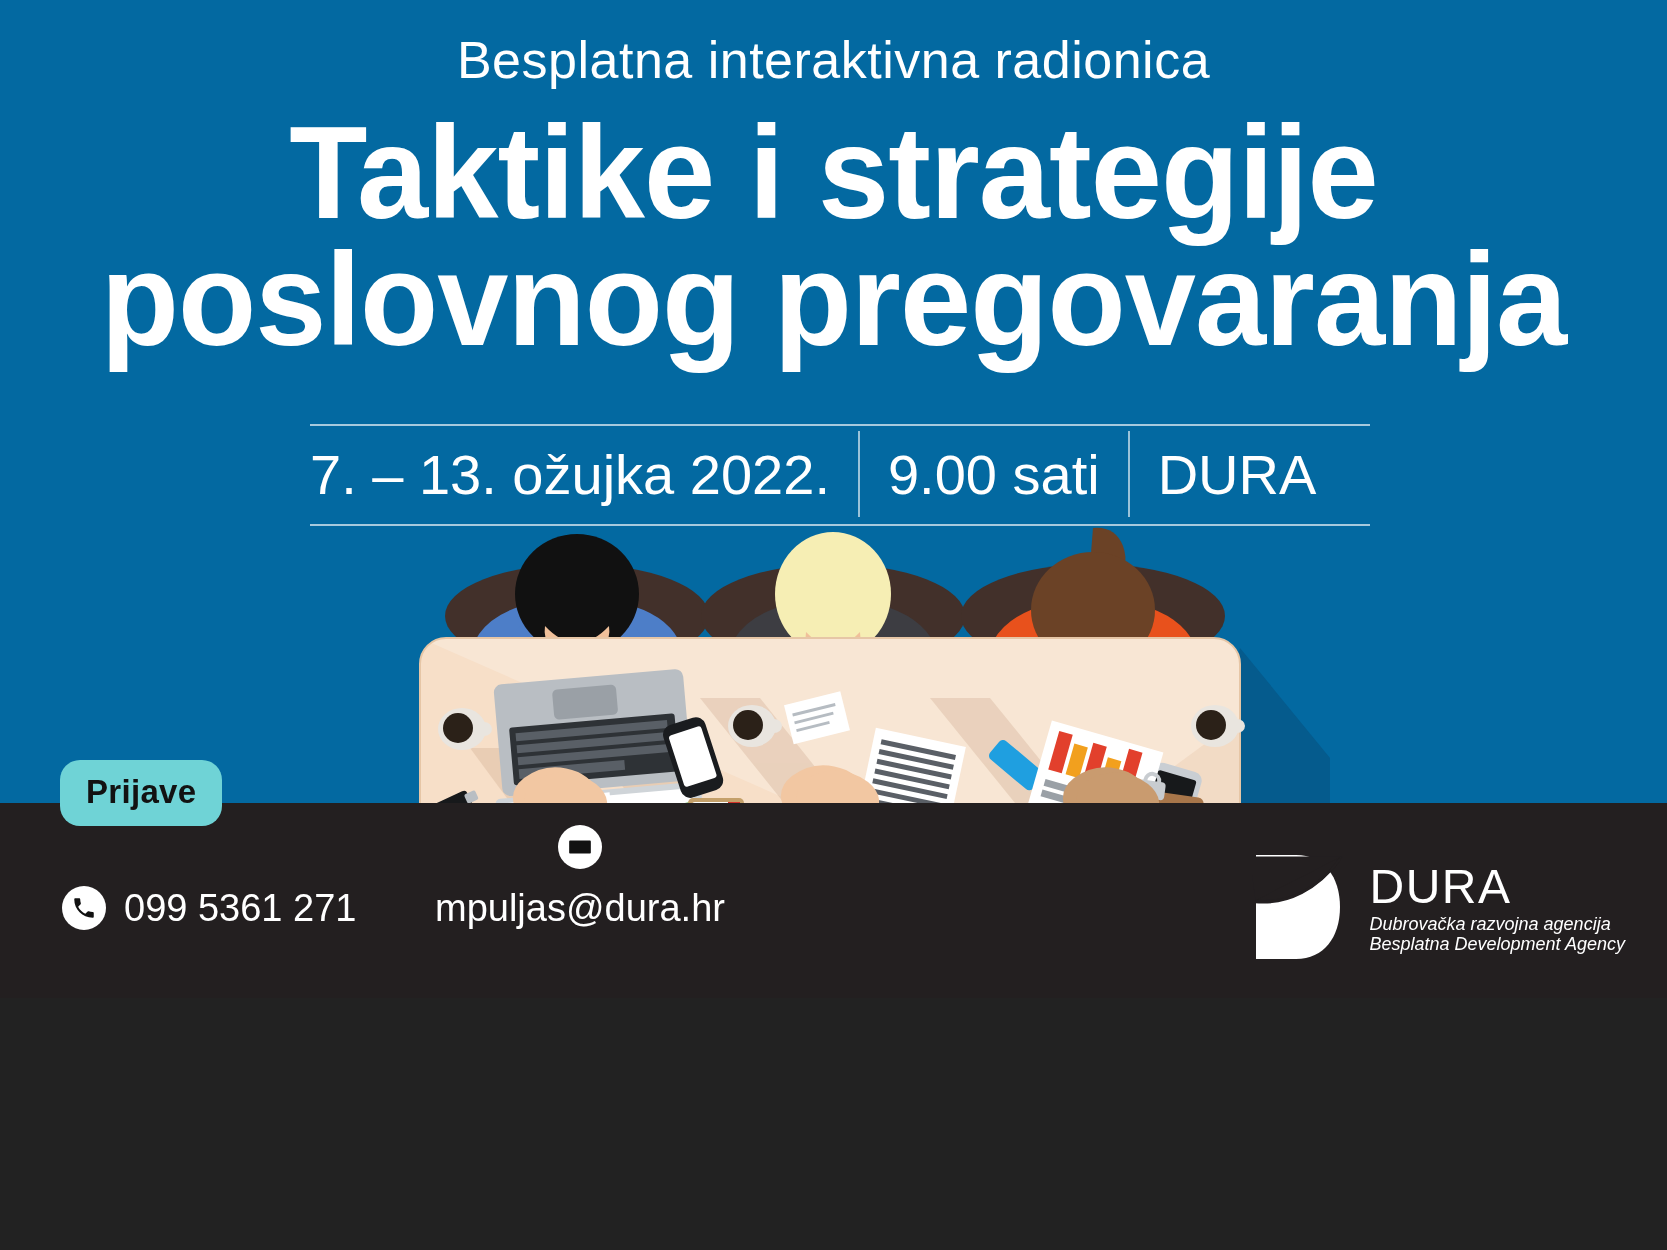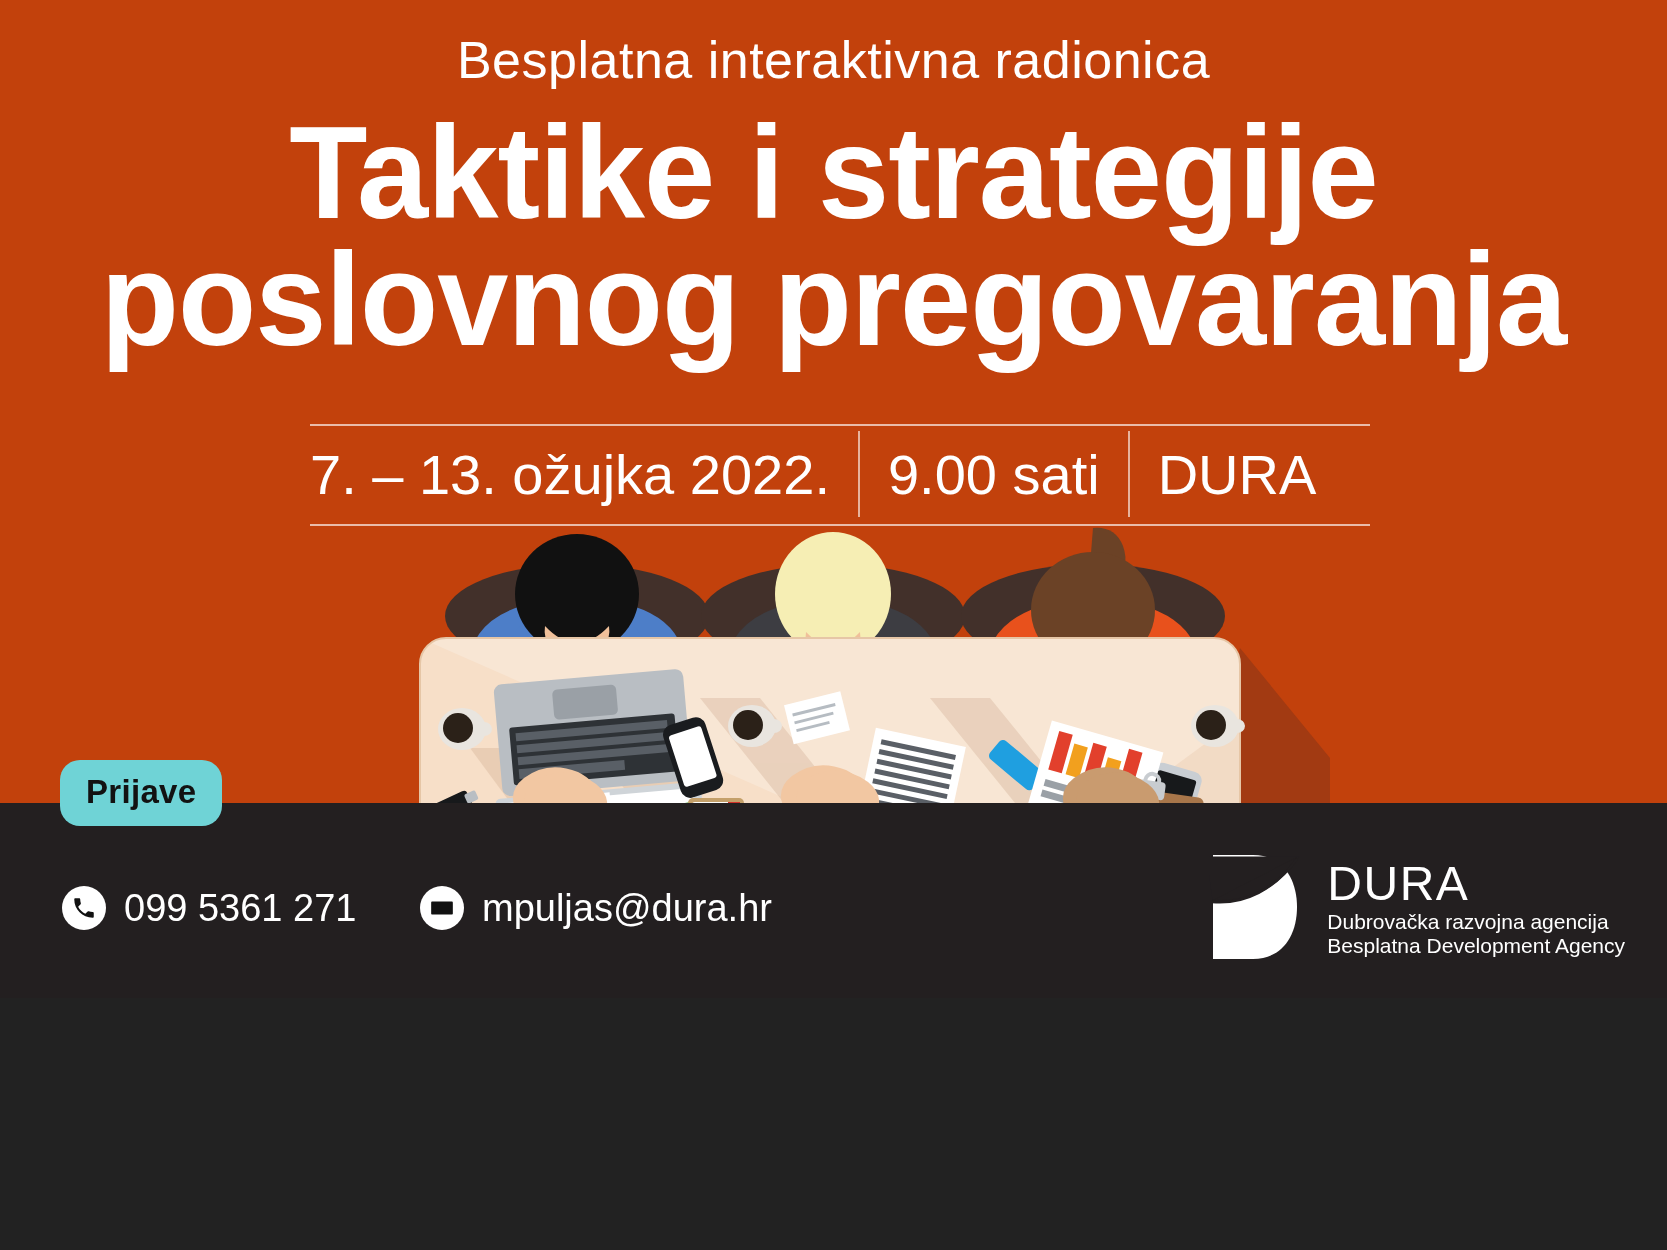--- a/index.html
+++ b/index.html
@@ -1,20 +1,20 @@
 <!DOCTYPE html>
 <html><head>
 <meta charset="utf-8">
 <title>DURA Workshop Poster</title>
 <style>
   html,body{margin:0;padding:0;background:#222;}
   *{box-sizing:border-box;}
   #poster{
     position:relative;width:1667px;height:998px;overflow:hidden;
-    background:#c2410c;
+    background:#0369a1;
     font-family:"Liberation Sans", sans-serif;
   }
 
   
   #kicker{
     position:absolute;top:30px;left:0;width:100%;text-align:center;
     color:#ffffff;font-size:52px;letter-spacing:.5px;font-weight:400;
     font-family:"Liberation Sans", sans-serif;
   }
   #title{
@@ -45,35 +45,35 @@
   #badge{
     position:absolute;left:60px;bottom:172px;z-index:50;
     background:#6fd3d6;color:#121212;font-weight:700;font-size:33px;
     padding:13px 26px 15px 26px;border-radius:20px;letter-spacing:.3px;
   }
   .contact{
     position:absolute;bottom:68px;display:flex;align-items:center;gap:18px;
     color:#ffffff;font-size:38px;z-index:50;white-space:nowrap;justify-content:center;
   }
   #contact-phone{left:62px;}
-  #contact-mail{left:420px;}
+  #contact-mail{left:435px;flex-direction:column;}
   .cicon{
     width:44px;height:44px;border-radius:50%;background:#ffffff;
     display:flex;align-items:center;justify-content:center;flex:0 0 44px;
   }
   .cicon svg{display:block;}
 
   
   #logo{
     position:absolute;right:42px;bottom:35px;display:flex;align-items:center;gap:26px;z-index:50;
   }
   #logo-mark{width:92px;height:112px;flex:0 0 92px;}
   #logo-text{color:#fff;line-height:1.12;}
   #logo-text .big{font-size:48px;letter-spacing:1.5px;font-weight:400;}
-  #logo-text .sm{font-size:21px;font-weight:400;}
+  #logo-text .sm{font-size:18px;font-weight:400;font-style:italic;}
 
   
   #illu{position:absolute;left:0;top:498px;width:1667px;height:600px;z-index:10;}
   #illu svg{display:block;width:100%;height:100%;}
 </style>
 </head>
 <body>
 
 <div id="poster">
 

